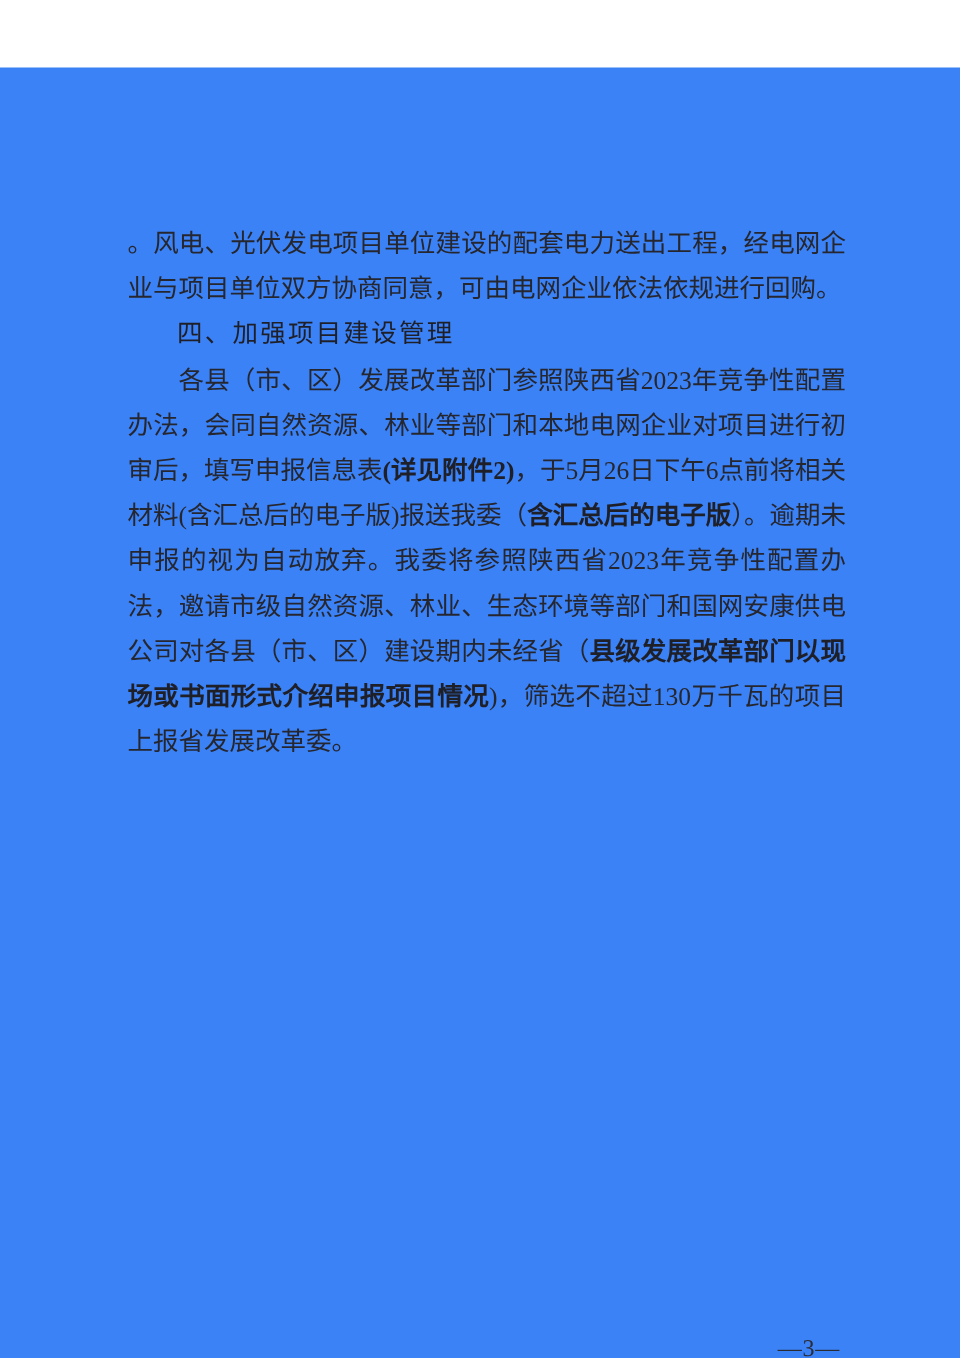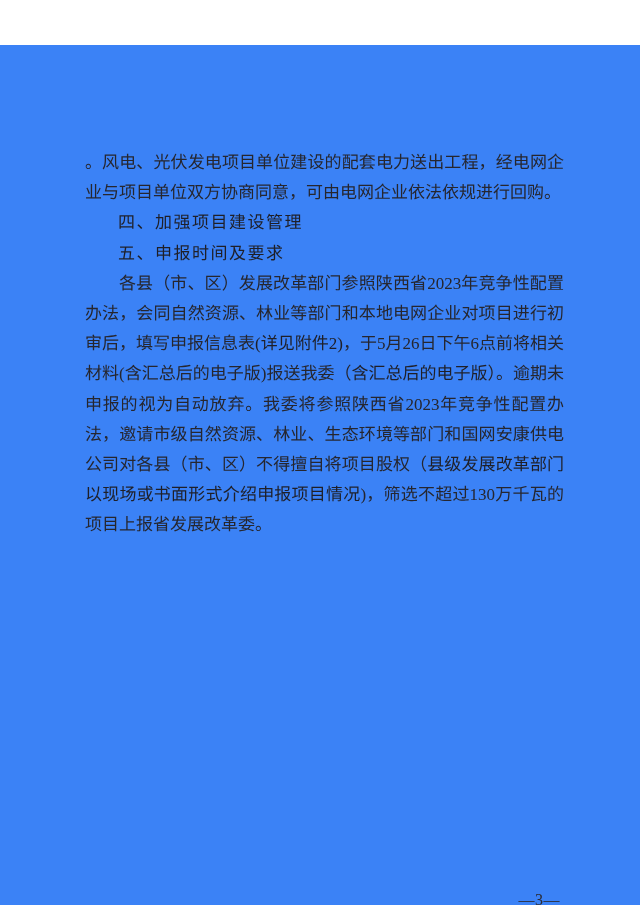--- a/index.html
+++ b/index.html
@@ -42,21 +42,21 @@
   .heading {
     font-family: Liberation Serif, serif;
     font-weight: bold;
     font-size: 19px;
     letter-spacing: 1.5px;
     text-indent: 33px;
     text-align: left;
     color: #1f1f27;
   }
   .bold-run {
-    font-weight: normal;
+    font-weight: bold;
     color: #1f1f27;
   }
   .footer {
     position: absolute;
     top: 846px;
     right: 80px;
     font-size: 16px;
     letter-spacing: 0.5px;
     color: #2b2b33;
     font-family: "Liberation Serif", "DejaVu Serif", serif;
@@ -67,23 +67,22 @@
 
 <div class="page">
 
   <div class="content">
 
     <p class="no-indent">。风电、光伏发电项目单位建设的配套电力送出工程，经电网企业与项目单位双方协商同意，可由电网企业依法依规进行回购。</p>
 
     <h2 class="heading">四、加强项目建设管理</h2>
 
 
-    <h2 class="heading">五、申报时间及要求</h2>
 
     <p class="indent">
-      <span>各县（市、区）发展改革部门参照陕西省2023年竞争性配置办法，会同自然资源、林业等部门和本地电网企业对项目进行初审后，填写申报信息表</span><span class="bold-run">(详见附件2)</span><span>，于5月26日下午6点前将相关材料(含汇总后的电子版)报送我委（</span><span class="bold-run">含汇总后的电子版</span><span>）。逾期未申报的视为自动放弃。我委将参照陕西省2023年竞争性配置办法，邀请市级自然资源、林业、生态环境等部门和国网安康供电公司对各县（市、区）不得擅自将项目股权（</span><span class="bold-run">县级发展改革部门以现场或书面形式介绍申报项目情况</span><span>)，筛选不超过130万千瓦的项目上报省发展改革委。</span>
+      <span>各县（市、区）发展改革部门参照陕西省2023年竞争性配置办法，会同自然资源、林业等部门和本地电网企业对项目进行初审后，填写申报信息表</span><span class="bold-run">(详见附件2)</span><span>，于5月26日下午6点前将相关材料(含汇总后的电子版)报送我委（</span><span class="bold-run">含汇总后的电子版</span><span>）。逾期未申报的视为自动放弃。我委将参照陕西省2023年竞争性配置办法，邀请市级自然资源、林业、生态环境等部门和国网安康供电公司对各县（市、区）建设期内未经省（</span><span class="bold-run">县级发展改革部门以现场或书面形式介绍申报项目情况</span><span>)，筛选不超过130万千瓦的项目上报省发展改革委。</span>
     </p>
 
   </div>
 
   <div class="footer">—3—</div>
 
 </div>
 
 </body></html>

